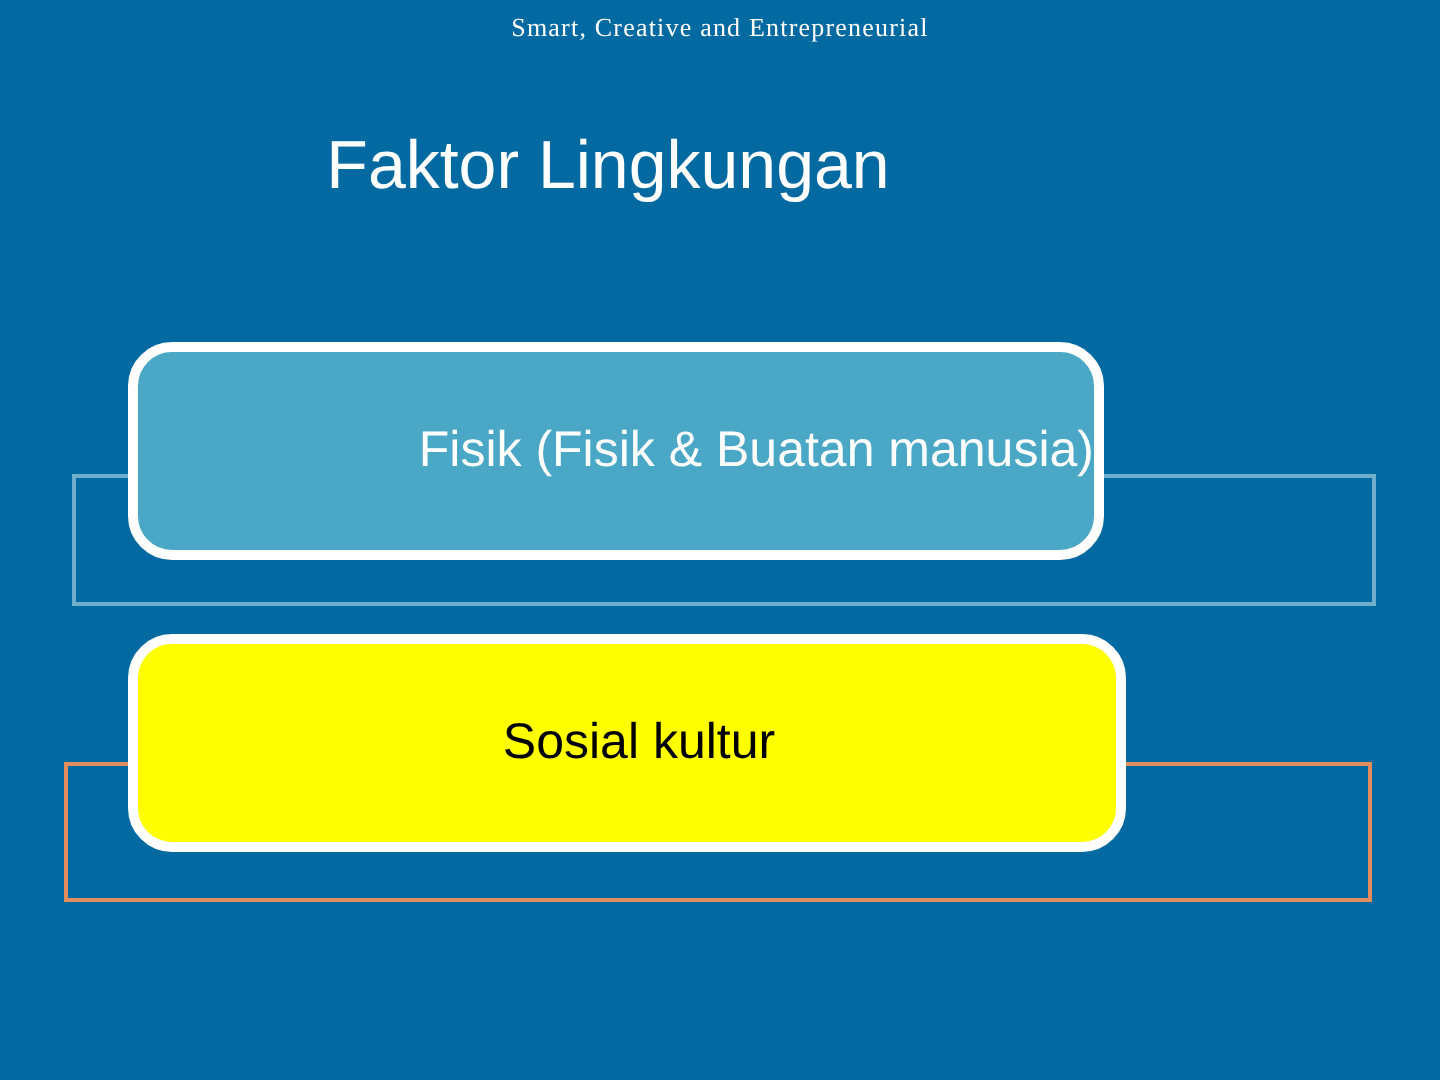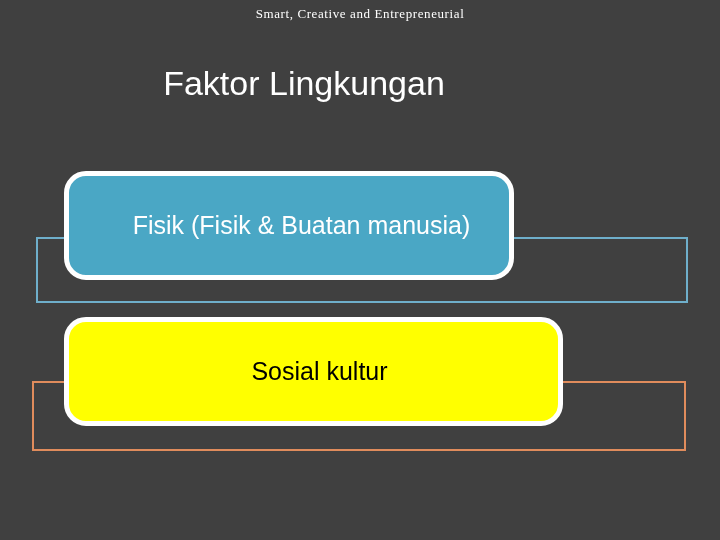--- a/index.html
+++ b/index.html
@@ -4,21 +4,21 @@
 <style>
   html, body {
     margin: 0;
     padding: 0;
     background: #000000;
   }
   #slide {
     position: relative;
     width: 720px;
     height: 540px;
-    background: #404040;
+    background: #0369a1;
     overflow: hidden;
     font-family: "Liberation Sans", sans-serif;
   }
 
   
   .running-header {
     position: absolute;
     left: 0;
     top: 6px;
     width: 720px;
@@ -71,24 +71,24 @@
     position: absolute;
     box-sizing: border-box;
     border: 5px solid #ffffff;
     border-radius: 22px;
     display: flex;
     align-items: center;
   }
   #box-fisik {
     left: 64px;
     top: 171px;
-    width: 450px;
+    width: 488px;
     height: 109px;
     background: #4AA7C5;
-    justify-content: center;
+    justify-content: flex-end;
     padding-left: 25px;
   }
   #box-fisik .callout-label {
     color: #ffffff;
     font-size: 25px;
     font-weight: 400;
     white-space: nowrap;
     line-height: 1.1;
   }
   #box-sosial {

